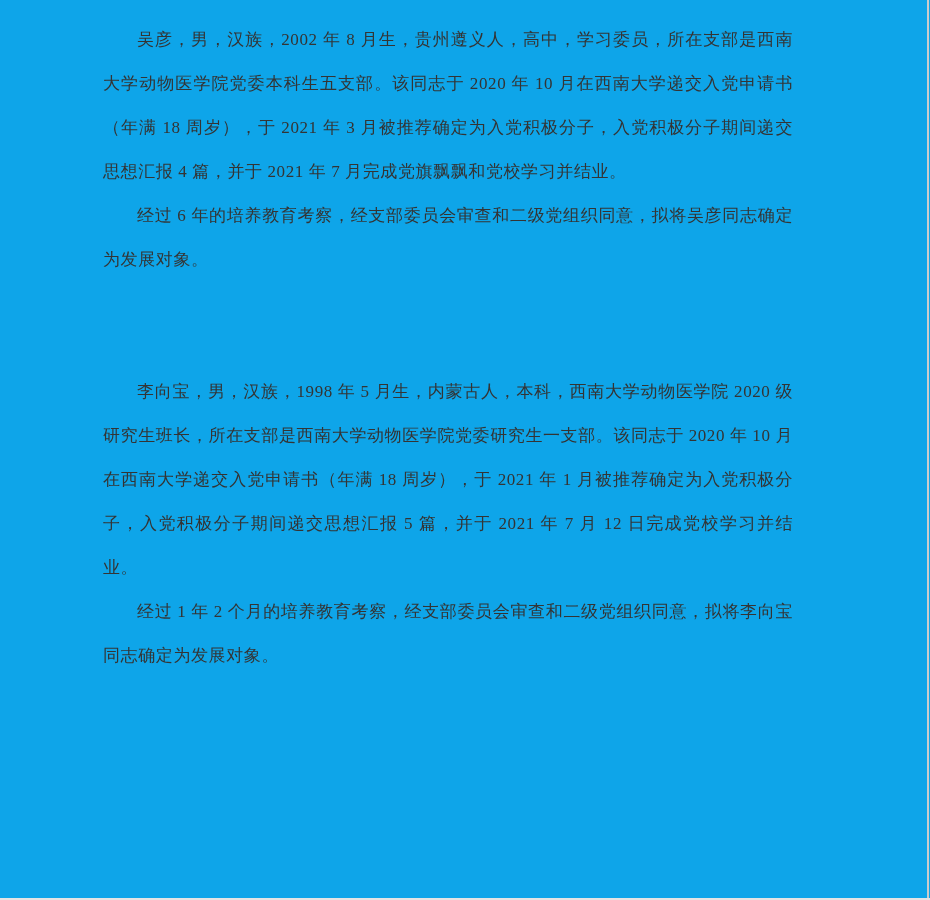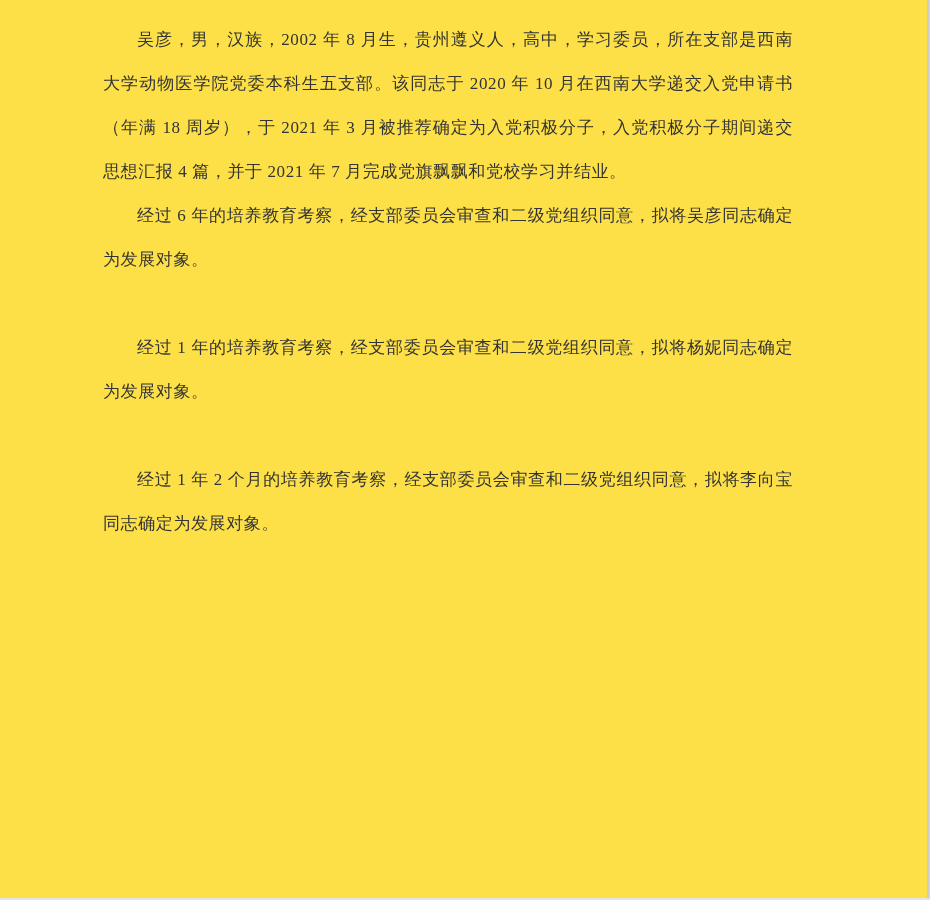--- a/index.html
+++ b/index.html
@@ -10,21 +10,21 @@
     width: 930px;
     height: 900px;
     background: #ffffff;
     overflow: hidden;
     font-family: "Liberation Serif", "DejaVu Serif", serif;
   }
   .page {
     position: relative;
     width: 930px;
     height: 900px;
-    background: #fde047;
+    background: #0ea5e9;
   }
   .page-right-edge {
     position: absolute;
     top: 0;
     right: 1px;
     width: 2px;
     height: 100%;
     background: #cccccc;
   }
   .page-bottom-edge {
@@ -60,24 +60,24 @@
 
 <div class="page">
 
   <div class="text-block">
 
     <p>吴彦，男，汉族，2002 年 8 月生，贵州遵义人，高中，学习委员，所在支部是西南大学动物医学院党委本科生五支部。该同志于 2020 年 10 月在西南大学递交入党申请书（年满 18 周岁），于 2021 年 3 月被推荐确定为入党积极分子，入党积极分子期间递交思想汇报 4 篇，并于 2021 年 7 月完成党旗飘飘和党校学习并结业。</p>
     <p>经过 6 年的培养教育考察，经支部委员会审查和二级党组织同意，拟将吴彦同志确定为发展对象。</p>
 
     <div class="blank-line"></div>
 
-    <p>经过 1 年的培养教育考察，经支部委员会审查和二级党组织同意，拟将杨妮同志确定为发展对象。</p>
 
     <div class="blank-line"></div>
 
+    <p>李向宝，男，汉族，1998 年 5 月生，内蒙古人，本科，西南大学动物医学院 2020 级研究生班长，所在支部是西南大学动物医学院党委研究生一支部。该同志于 2020 年 10 月在西南大学递交入党申请书（年满 18 周岁），于 2021 年 1 月被推荐确定为入党积极分子，入党积极分子期间递交思想汇报 5 篇，并于 2021 年 7 月 12 日完成党校学习并结业。</p>
     <p>经过 1 年 2 个月的培养教育考察，经支部委员会审查和二级党组织同意，拟将李向宝同志确定为发展对象。</p>
 
   </div>
 
   <div class="page-right-edge"></div>
   <div class="page-bottom-edge"></div>
 
 </div>
 
 </body></html>

